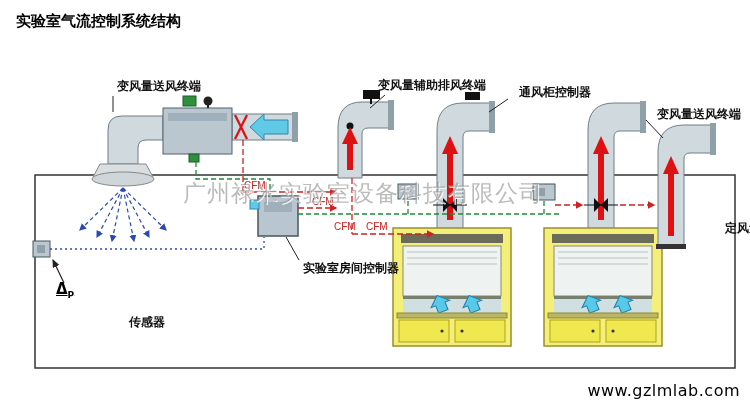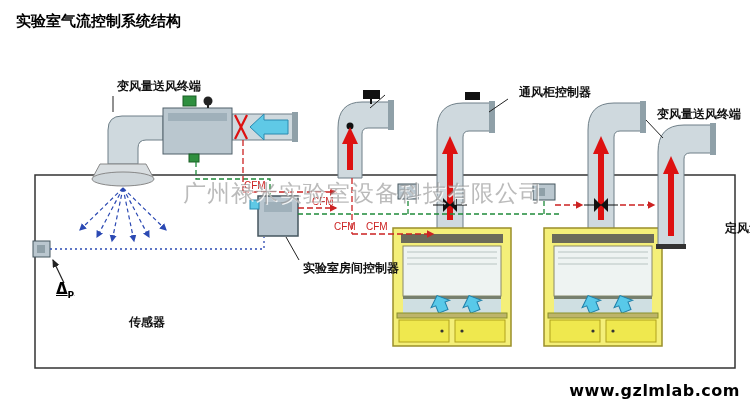--- a/index.html
+++ b/index.html
@@ -26,21 +26,21 @@
   #delta-p { position:absolute; left:56px; top:279px; z-index:2; color:#000000;text-decoration:underline; }
   #delta-p .d { font-size:15px; font-weight:bold; }
   #delta-p .p { font-size:9px; font-weight:bold; vertical-align:-4px; }
   #watermark {
     position:absolute; left:183px; top:178px; z-index:3;
     font-size:23px; letter-spacing:1px; color:rgba(145,145,145,0.62);
     text-shadow:1px 1px 0 rgba(255,255,255,0.85); white-space:nowrap;
   }
   #website {
     position:absolute; right:10px; bottom:5px; z-index:3;
-    font-size:16px; font-weight:700; letter-spacing:0.5px; color:#000;
+    font-size:16px; font-weight:400; letter-spacing:0.5px; color:#000;
   }
 </style>
 </head>
 <body>
 
 <div id="stage">
 
   <svg id="diagram-svg" width="750" height="405" viewBox="0 0 750 405">
     <defs>
       <marker id="mb" markerWidth="7" markerHeight="7" refX="5" refY="3" orient="auto">
@@ -199,20 +199,21 @@
       <line x1="385" y1="95" x2="370" y2="108"></line>
       <line x1="508" y1="99" x2="489" y2="112"></line>
       <line x1="646" y1="120" x2="663" y2="138"></line>
       <line x1="299" y1="260" x2="286" y2="237"></line>
     </g>
   </svg>
 
   <div id="page-title">实验室气流控制系统结构</div>
 
   <div class="lbl" style="left:76px; top:80px">变风量送风终端</div>
+  <div class="lbl" style="left:337px; top:79px">变风量辅助排风终端</div>
   <div class="lbl" style="left:478px; top:86px">通风柜控制器</div>
   <div class="lbl" style="left:616px; top:108px">变风量送风终端</div>
   <div class="lbl" style="left:684px; top:222px">定风量</div>
   <div class="lbl" style="left:262px; top:262px">实验室房间控制器</div>
   <div class="lbl" style="left:88px; top:316px">传感器</div>
 
   <div id="delta-p">
     <span class="d">Δ</span><span class="p">P</span>
   </div>
 

